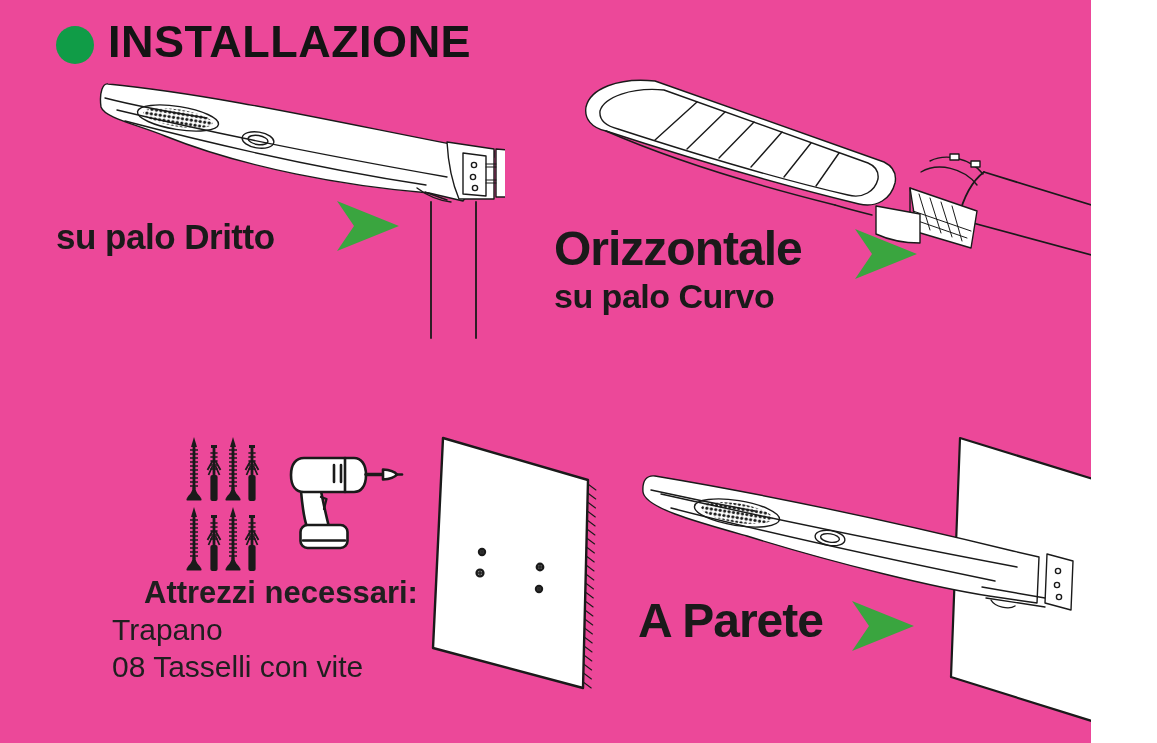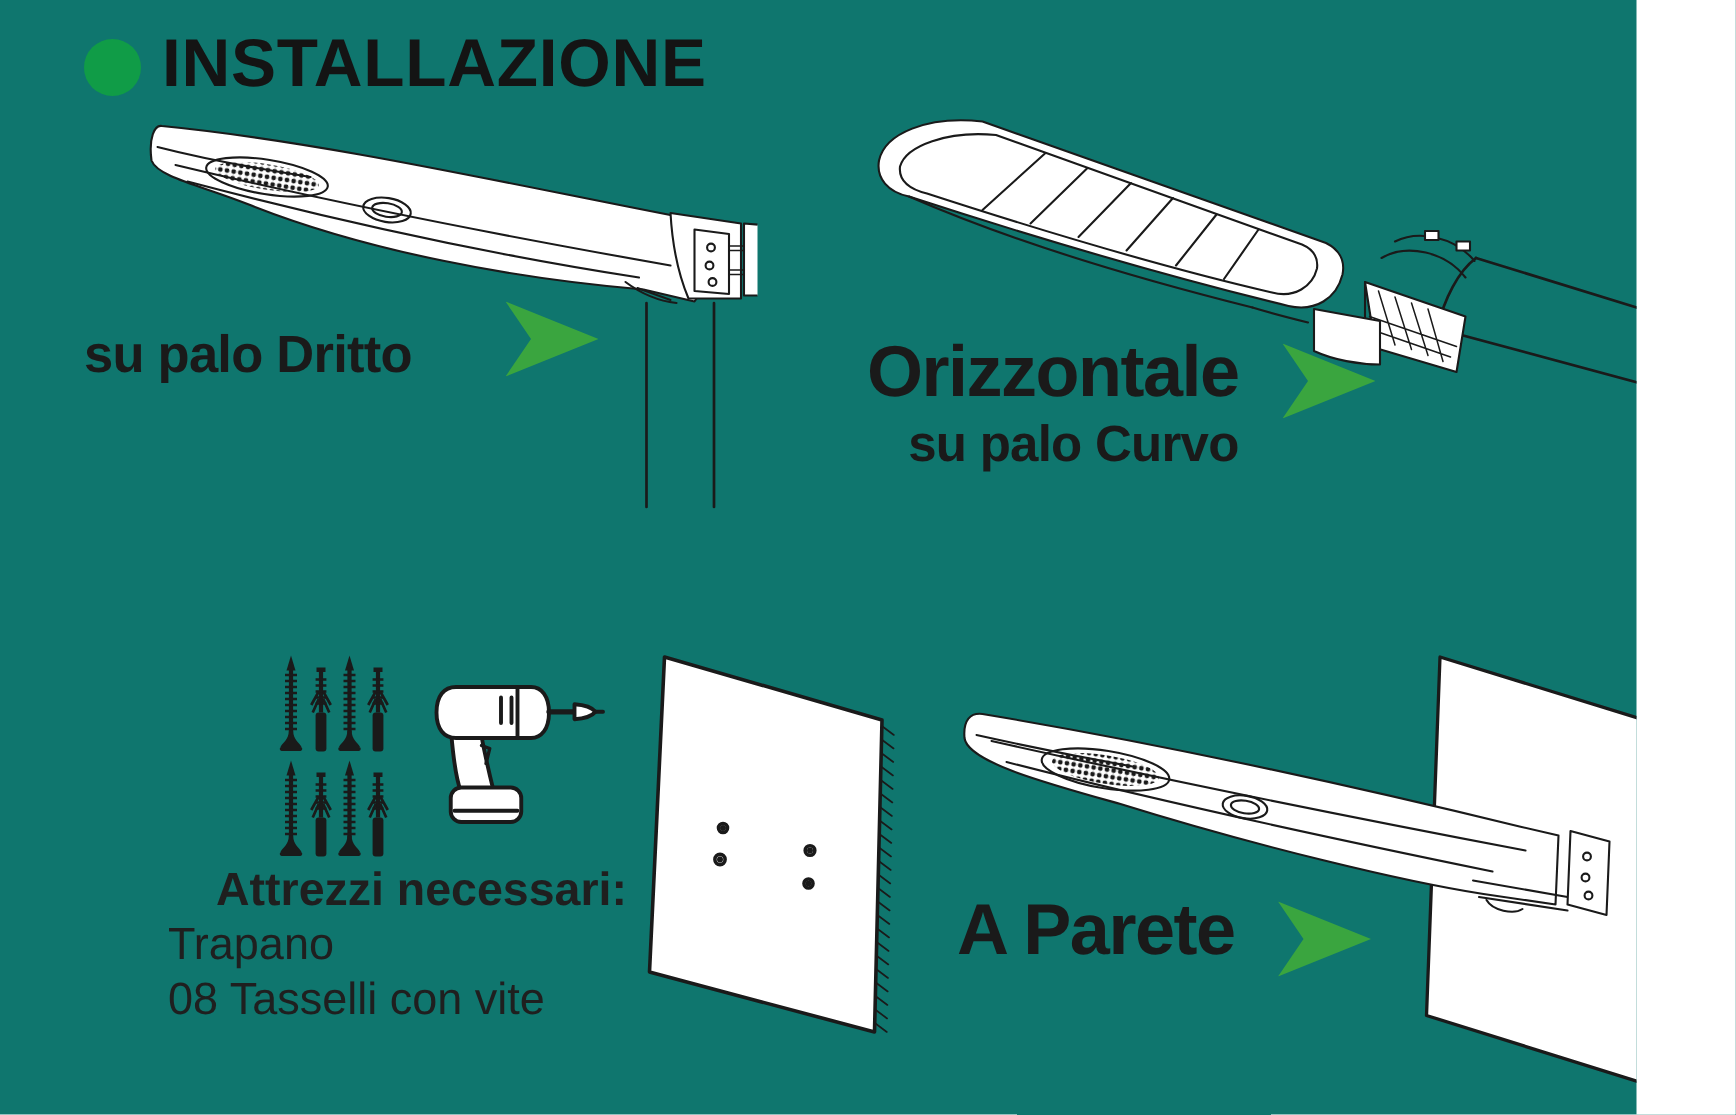--- a/index.html
+++ b/index.html
@@ -1,16 +1,16 @@
 <!DOCTYPE html>
 <html><head>
 <meta charset="utf-8">
 <style>
   html,body{margin:0;padding:0;background:#fff;}
-  #page{position:relative;width:1091px;height:743px;background:#0f766e;overflow:hidden;
+  #page{position:relative;width:1091px;height:743px;background:#ec4899;overflow:hidden;
         font-family:"Liberation Sans", sans-serif;color:#111;}
   .abs{position:absolute;}
   .big-label{font-weight:700;font-size:51px;line-height:1.04;letter-spacing:-1px;color:#1a1a1a;}
   .big-label.h48{font-size:48px;}
   .sub-label{font-weight:700;font-size:35px;line-height:1.1;letter-spacing:-0.5px;color:#1a1a1a;}
   .sub-label.h34{font-size:34px;}
   #title{font-weight:700;font-size:45px;letter-spacing:0.5px;color:#141414;margin:0;}
   .tools-text{font-size:30px;line-height:37px;color:#1f1f1f;}
   .tools-text .head{font-weight:700;font-size:31px;margin-left:32px;}
   svg{display:block;}
@@ -92,23 +92,23 @@
         <path d="M174,60 L139,96"></path>
         <path d="M202,70 L171,105"></path>
         <path d="M231,81 L204,115"></path>
         <path d="M259,91 L236,124"></path>
       </g>
       <path d="M26,69 C90,97 175,123 255,143"></path>
       <path d="M255,143 C268,147 280,150 292,153"></path>
     </g>
   </svg>
 
-  <div class="abs" style="left:578px;top:224px;">
+  <div class="abs" style="left:554px;top:224px;">
     <div class="big-label h48">Orizzontale</div>
-    <div class="sub-label h34" style="margin-top:4px;text-align:right;">su palo Curvo</div>
+    <div class="sub-label h34" style="margin-top:4px;">su palo Curvo</div>
   </div>
   <svg class="abs" style="left:855px;top:229px;" width="62" height="50" viewBox="0 0 62 50">
     <polygon points="0,0 62,25 0,50 17,25" fill="#3aa53f"></polygon>
   </svg>
 
   <svg class="abs" style="left:108px;top:428px;" width="300" height="145" viewBox="0 0 300 145">
     <defs>
       <g id="tool-screw">
         <polygon points="8,0 11,10 5,10" fill="#1a1a1a"></polygon>
         <rect x="6.6" y="8" width="2.8" height="44" fill="#1a1a1a"></rect>

